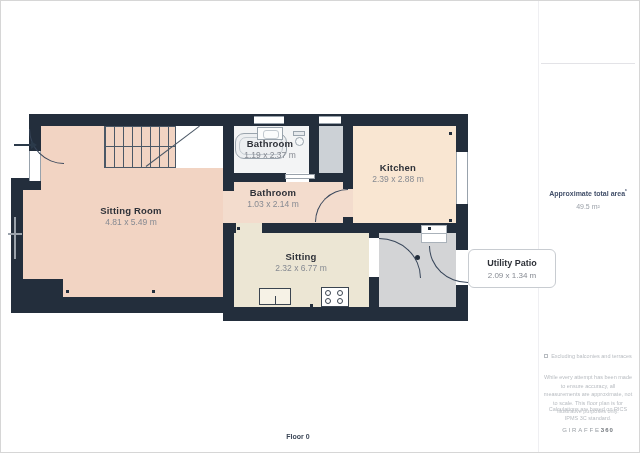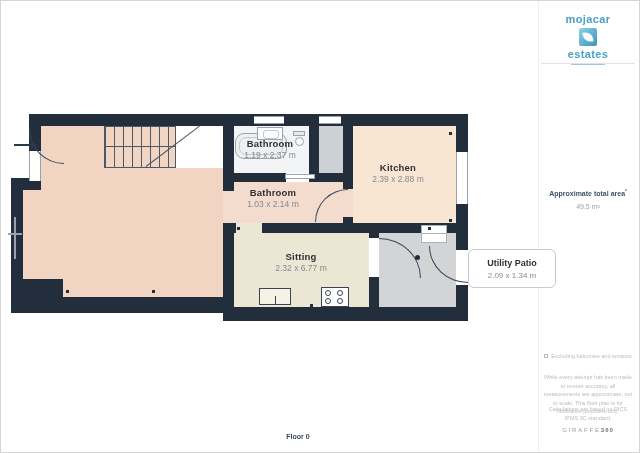--- a/index.html
+++ b/index.html
@@ -136,20 +136,24 @@
   <div class="dot" style="left:65px;top:289px;"></div>
   <div class="dot" style="left:151px;top:289px;"></div>
   <div class="dot" style="left:236px;top:226px;"></div>
   <div class="dot" style="left:299px;top:226px;"></div>
   <div class="dot" style="left:427px;top:226px;"></div>
   <div class="dot" style="left:309px;top:303px;"></div>
   <div class="dot" style="left:345px;top:169px;"></div>
   <div class="dot" style="left:448px;top:131px;"></div>
   <div class="dot" style="left:448px;top:218px;"></div>
 
+  <div class="lbl" style="left:130px;top:204px;">
+    <div class="nm">Sitting Room</div>
+    <div class="dm">4.81 x 5.49 m</div>
+  </div>
   <div class="lbl" style="left:269px;top:137px;">
     <div class="nm">Bathroom</div>
     <div class="dm">1.19 x 2.37 m</div>
   </div>
   <div class="lbl" style="left:272px;top:186px;">
     <div class="nm">Bathroom</div>
     <div class="dm">1.03 x 2.14 m</div>
   </div>
   <div class="lbl" style="left:397px;top:161px;">
     <div class="nm">Kitchen</div>
@@ -161,26 +165,20 @@
   </div>
   <div class="ulabel">
     <div class="nm">Utility Patio</div>
     <div class="dm">2.09 x 1.34 m</div>
   </div>
 
   <div class="floor-label">Floor 0</div>
 
   <div class="v-divider"></div>
 
-  <div class="logo">
-    <div class="brand">mojacar</div>
-    <div class="logo-mark"></div>
-    <div class="brand">estates</div>
-    <div class="logo-rule"></div>
-  </div>
 
   <div class="h-divider"></div>
 
   <div class="area-block">
     <div class="area-title"><span>Approximate total area</span><sup>*</sup></div>
     <div class="area-value">49.5 m²</div>
   </div>
 
   <div class="note-row">
     <span class="note-icon"></span>

